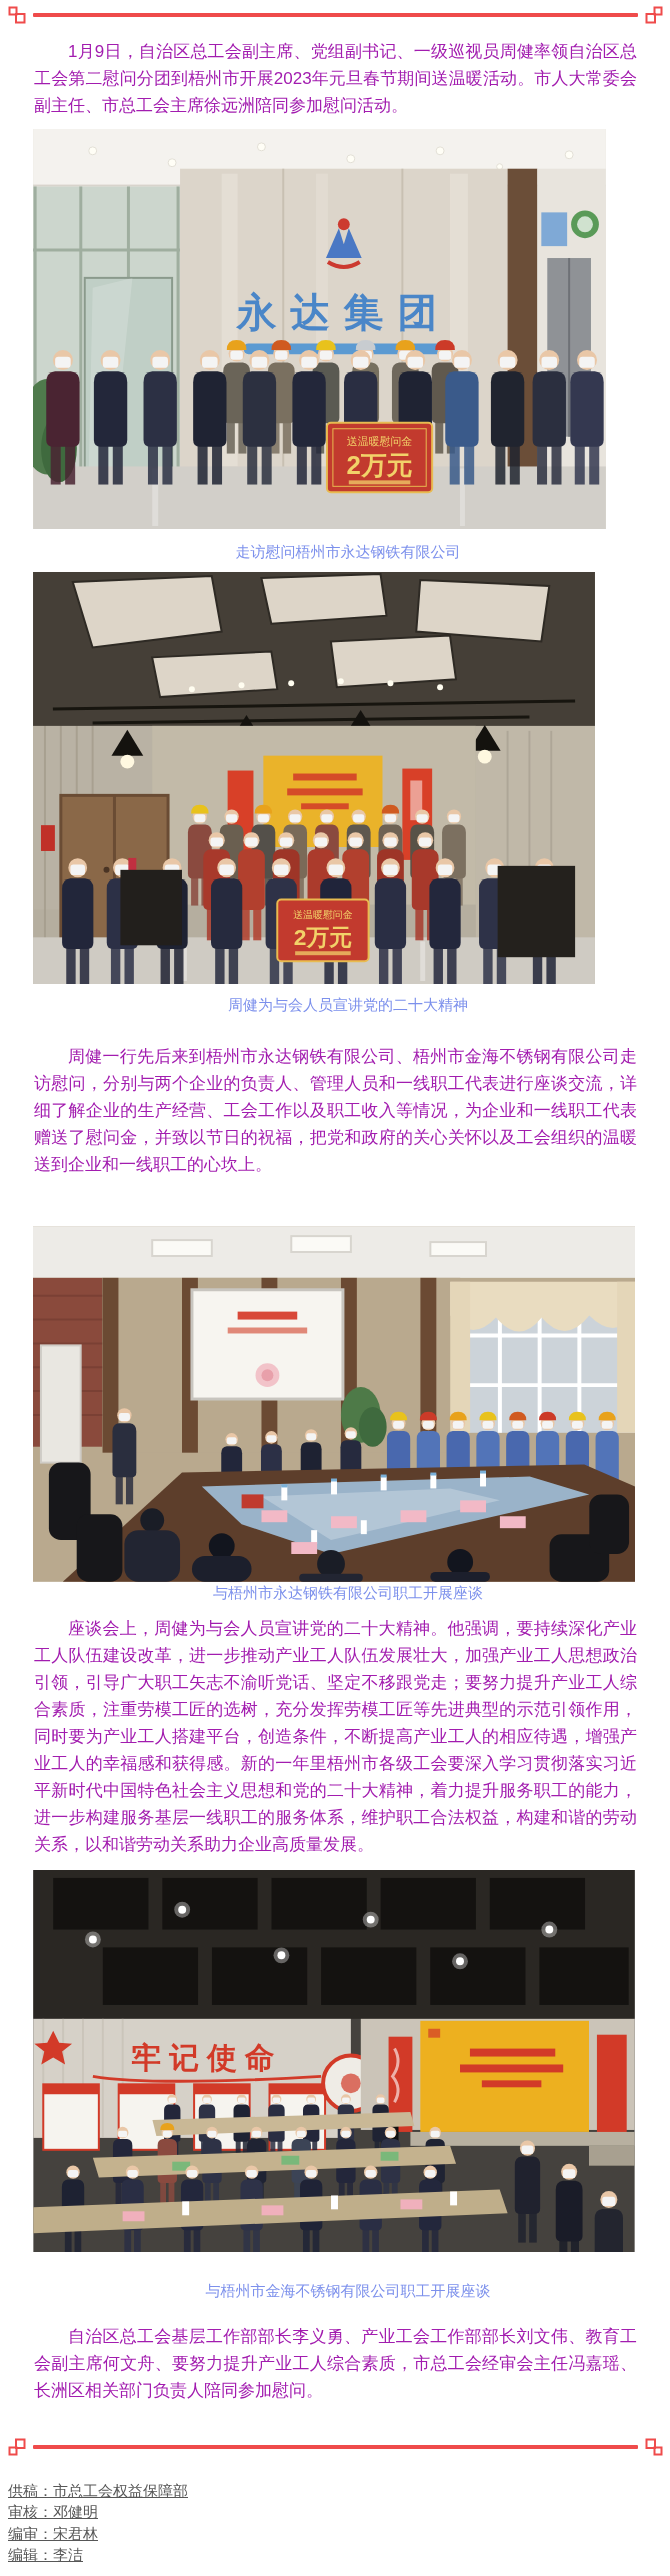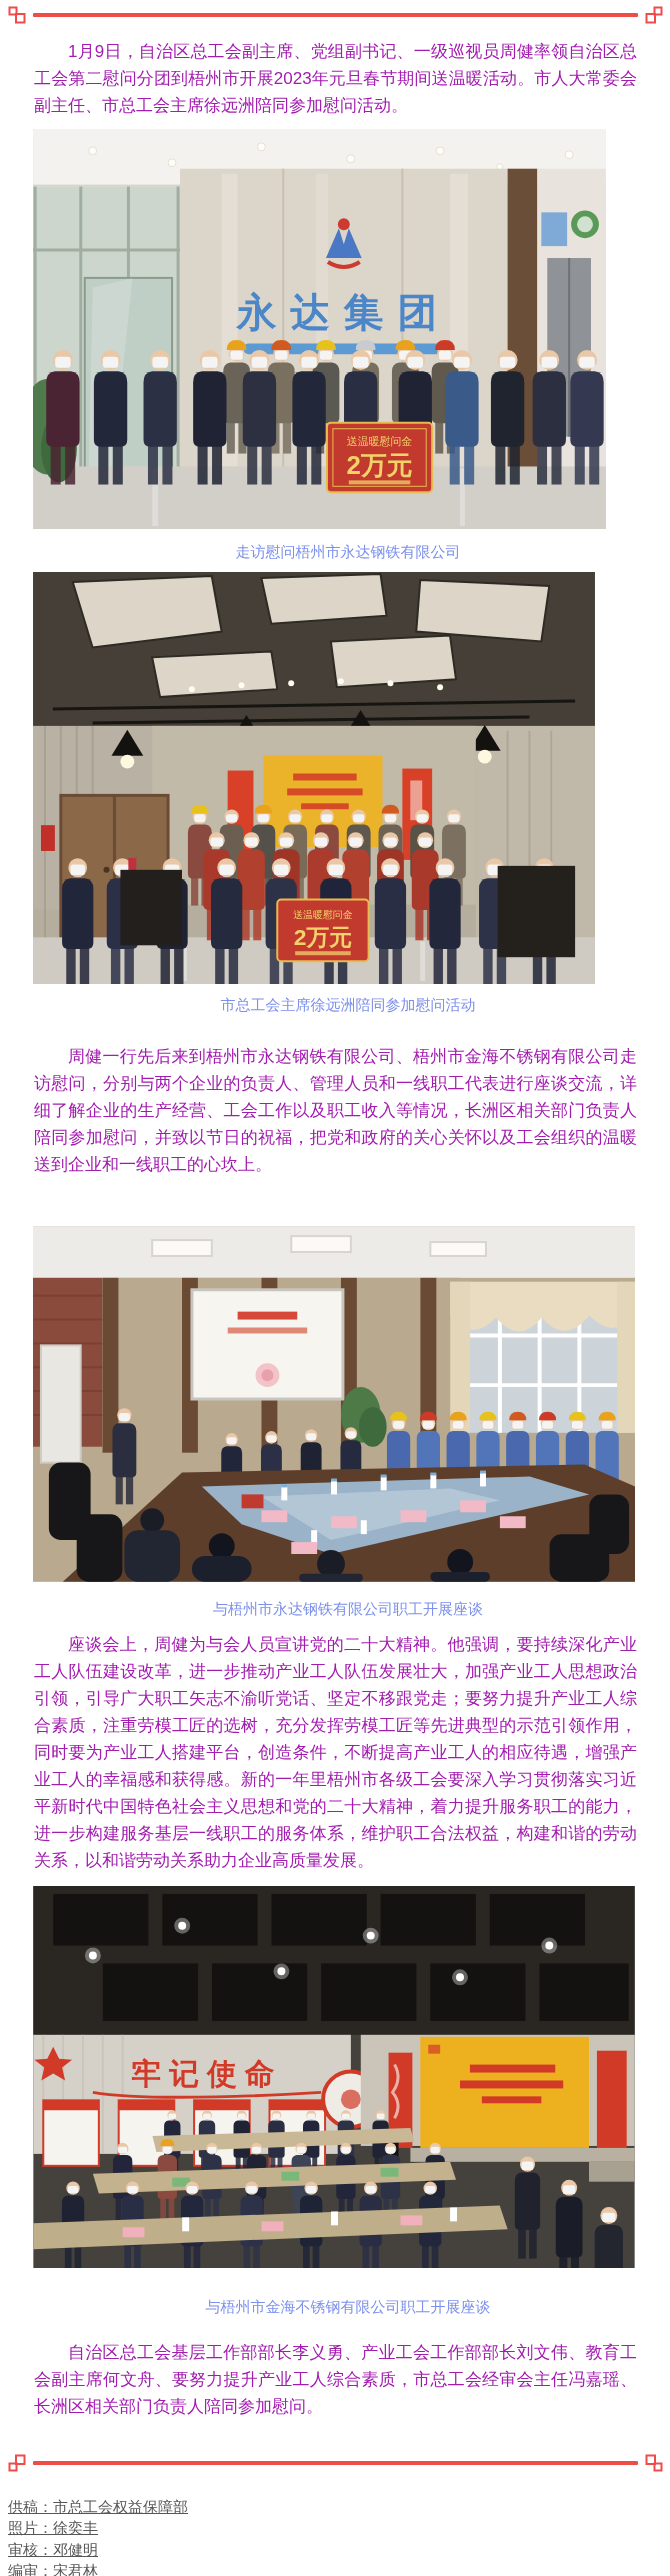--- a/index.html
+++ b/index.html
@@ -338,23 +338,23 @@
 
   <g>
     <rect x="246" y="330" width="92" height="62" rx="4" fill="#c23a2e" stroke="#e8bb50" stroke-width="2"></rect>
     <text x="292" y="349" font-size="10" fill="#f2d269" text-anchor="middle">送温暖慰问金</text>
     <text x="292" y="376" font-size="23" font-weight="bold" fill="#f2d269" text-anchor="middle">2万元</text>
     <rect x="264" y="382" width="56" height="4" fill="#f2d269" opacity=".75"></rect>
   </g>
 </svg>
 </div>
 
-<div class="caption" style="margin-top:10px">市总工会主席徐远洲陪同参加慰问活动</div>
-
-<p class="para" style="margin-top:28px">周健一行先后来到梧州市永达钢铁有限公司、梧州市金海不锈钢有限公司走访慰问，分别与两个企业的负责人、管理人员和一线职工代表进行座谈交流，详细了解企业的生产经营、工会工作以及职工收入等情况，长洲区相关部门负责人陪同参加慰问，并致以节日的祝福，把党和政府的关心关怀以及工会组织的温暖送到企业和一线职工的心坎上。</p>
+<div class="caption" style="margin-top:10px">周健为与会人员宣讲党的二十大精神</div>
+
+<p class="para" style="margin-top:28px">周健一行先后来到梧州市永达钢铁有限公司、梧州市金海不锈钢有限公司走访慰问，分别与两个企业的负责人、管理人员和一线职工代表进行座谈交流，详细了解企业的生产经营、工会工作以及职工收入等情况，为企业和一线职工代表赠送了慰问金，并致以节日的祝福，把党和政府的关心关怀以及工会组织的温暖送到企业和一线职工的心坎上。</p>
 
 <div class="photo" style="margin-top:48px">
 <svg width="602" height="356" viewBox="0 0 606 358">
   <rect width="606" height="358" fill="#b9a98e"></rect>
   <rect width="606" height="52" fill="#edebe7"></rect>
   <g fill="#fbfaf6" stroke="#d8d5cf" stroke-width="2">
     <rect x="120" y="14" width="60" height="16"></rect>
         <rect x="260" y="10" width="60" height="16"></rect>
         <rect x="400" y="16" width="56" height="14"></rect>
   </g>
@@ -502,21 +502,21 @@
 
   <g fill="#17171a">
     <rect x="16" y="238" width="42" height="78" rx="12"></rect>
     <rect x="44" y="290" width="46" height="68" rx="12"></rect>
     <rect x="520" y="310" width="60" height="48" rx="12"></rect>
     <rect x="560" y="270" width="40" height="60" rx="12"></rect>
   </g>
 </svg>
 </div>
 
-<div class="caption" style="margin-top:16px">与梧州市永达钢铁有限公司职工开展座谈</div>
+<div class="caption" style="margin-top:0">与梧州市永达钢铁有限公司职工开展座谈</div>
 
 <p class="para" style="margin-top:12px">座谈会上，周健为与会人员宣讲党的二十大精神。他强调，要持续深化产业工人队伍建设改革，进一步推动产业工人队伍发展壮大，加强产业工人思想政治引领，引导广大职工矢志不渝听党话、坚定不移跟党走；要努力提升产业工人综合素质，注重劳模工匠的选树，充分发挥劳模工匠等先进典型的示范引领作用，同时要为产业工人搭建平台，创造条件，不断提高产业工人的相应待遇，增强产业工人的幸福感和获得感。新的一年里梧州市各级工会要深入学习贯彻落实习近平新时代中国特色社会主义思想和党的二十大精神，着力提升服务职工的能力，进一步构建服务基层一线职工的服务体系，维护职工合法权益，构建和谐的劳动关系，以和谐劳动关系助力企业高质量发展。</p>
 
 <div class="photo" style="margin-top:12px">
 <svg width="602" height="382" viewBox="0 0 606 385">
   <rect width="606" height="385" fill="#45423e"></rect>
   <rect width="606" height="150" fill="#2a2723"></rect>
   <g fill="#141210">
     <rect x="20" y="8" width="96" height="52"></rect>
         <rect x="130" y="8" width="96" height="52"></rect>
@@ -707,20 +707,19 @@
   <span class="corner">
     <svg width="18" height="18" viewBox="0 0 18 18">
         <rect x="9.5" y="9.5" width="7" height="7" fill="none" stroke="#ef4b4b" stroke-width="2"></rect>
         <rect x="1.5" y="1.5" width="8.5" height="8.5" fill="none" stroke="#ef4b4b" stroke-width="2"></rect>
       </svg>
   </span>
 </div>
 
 <div class="footer" style="margin-top:24px">
   <div>供稿：市总工会权益保障部</div>
-  <div>照片：徐奕丰</div>
   <div>审核：邓健明</div>
   <div>编审：宋君林</div>
   <div>编辑：李洁</div>
 </div>
 
 <div style="height:14px"></div>
 
 
 </body></html>

